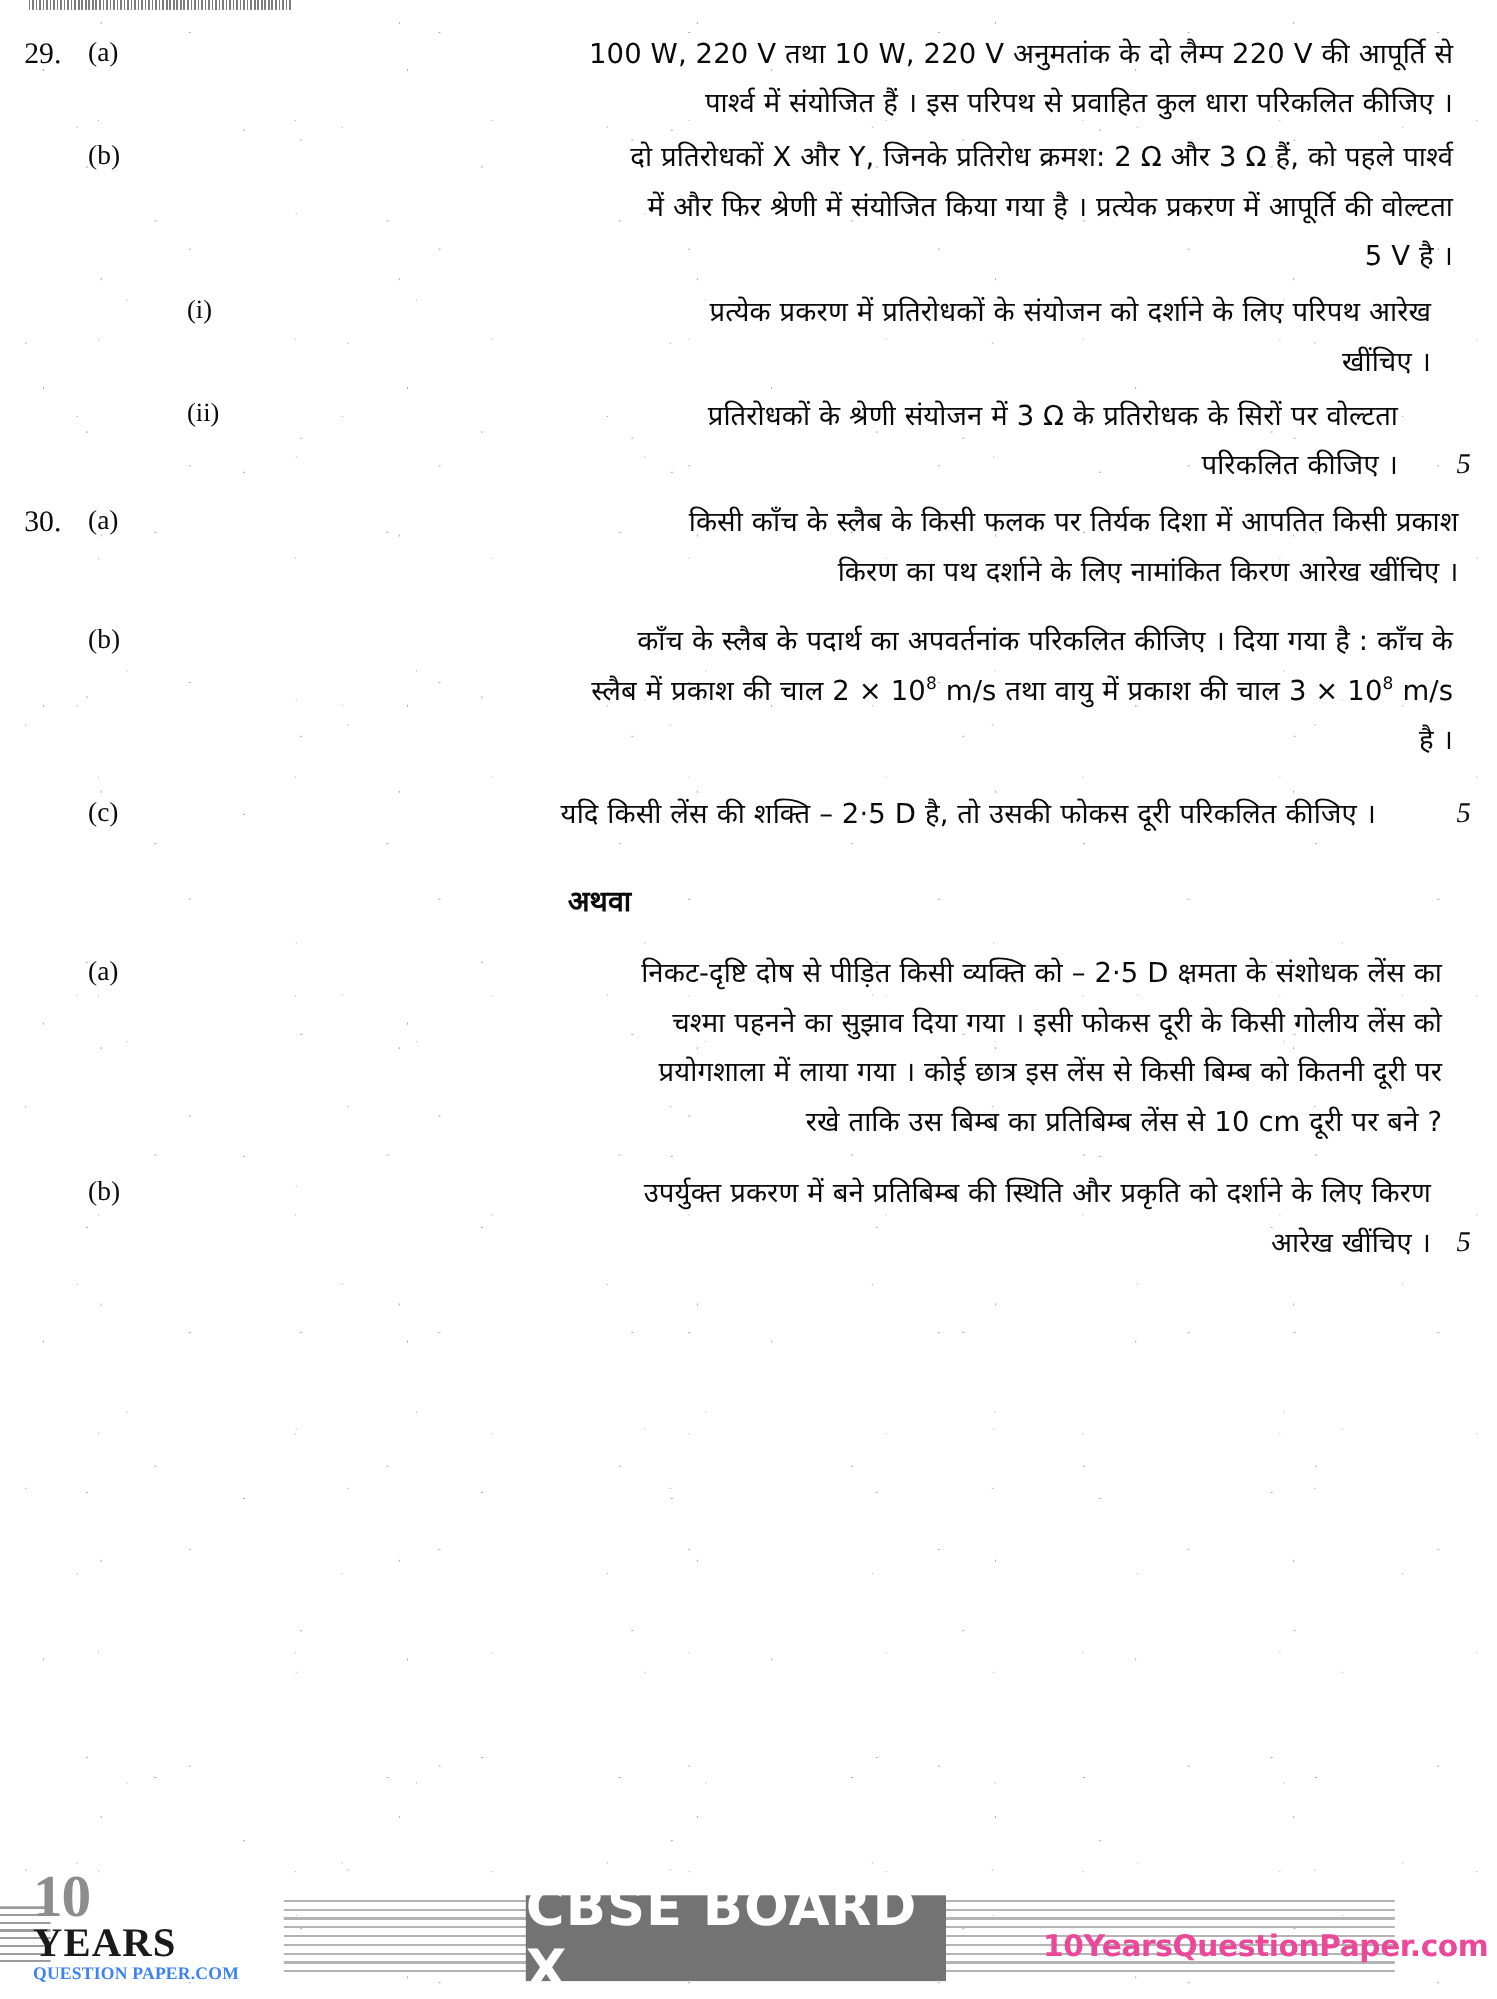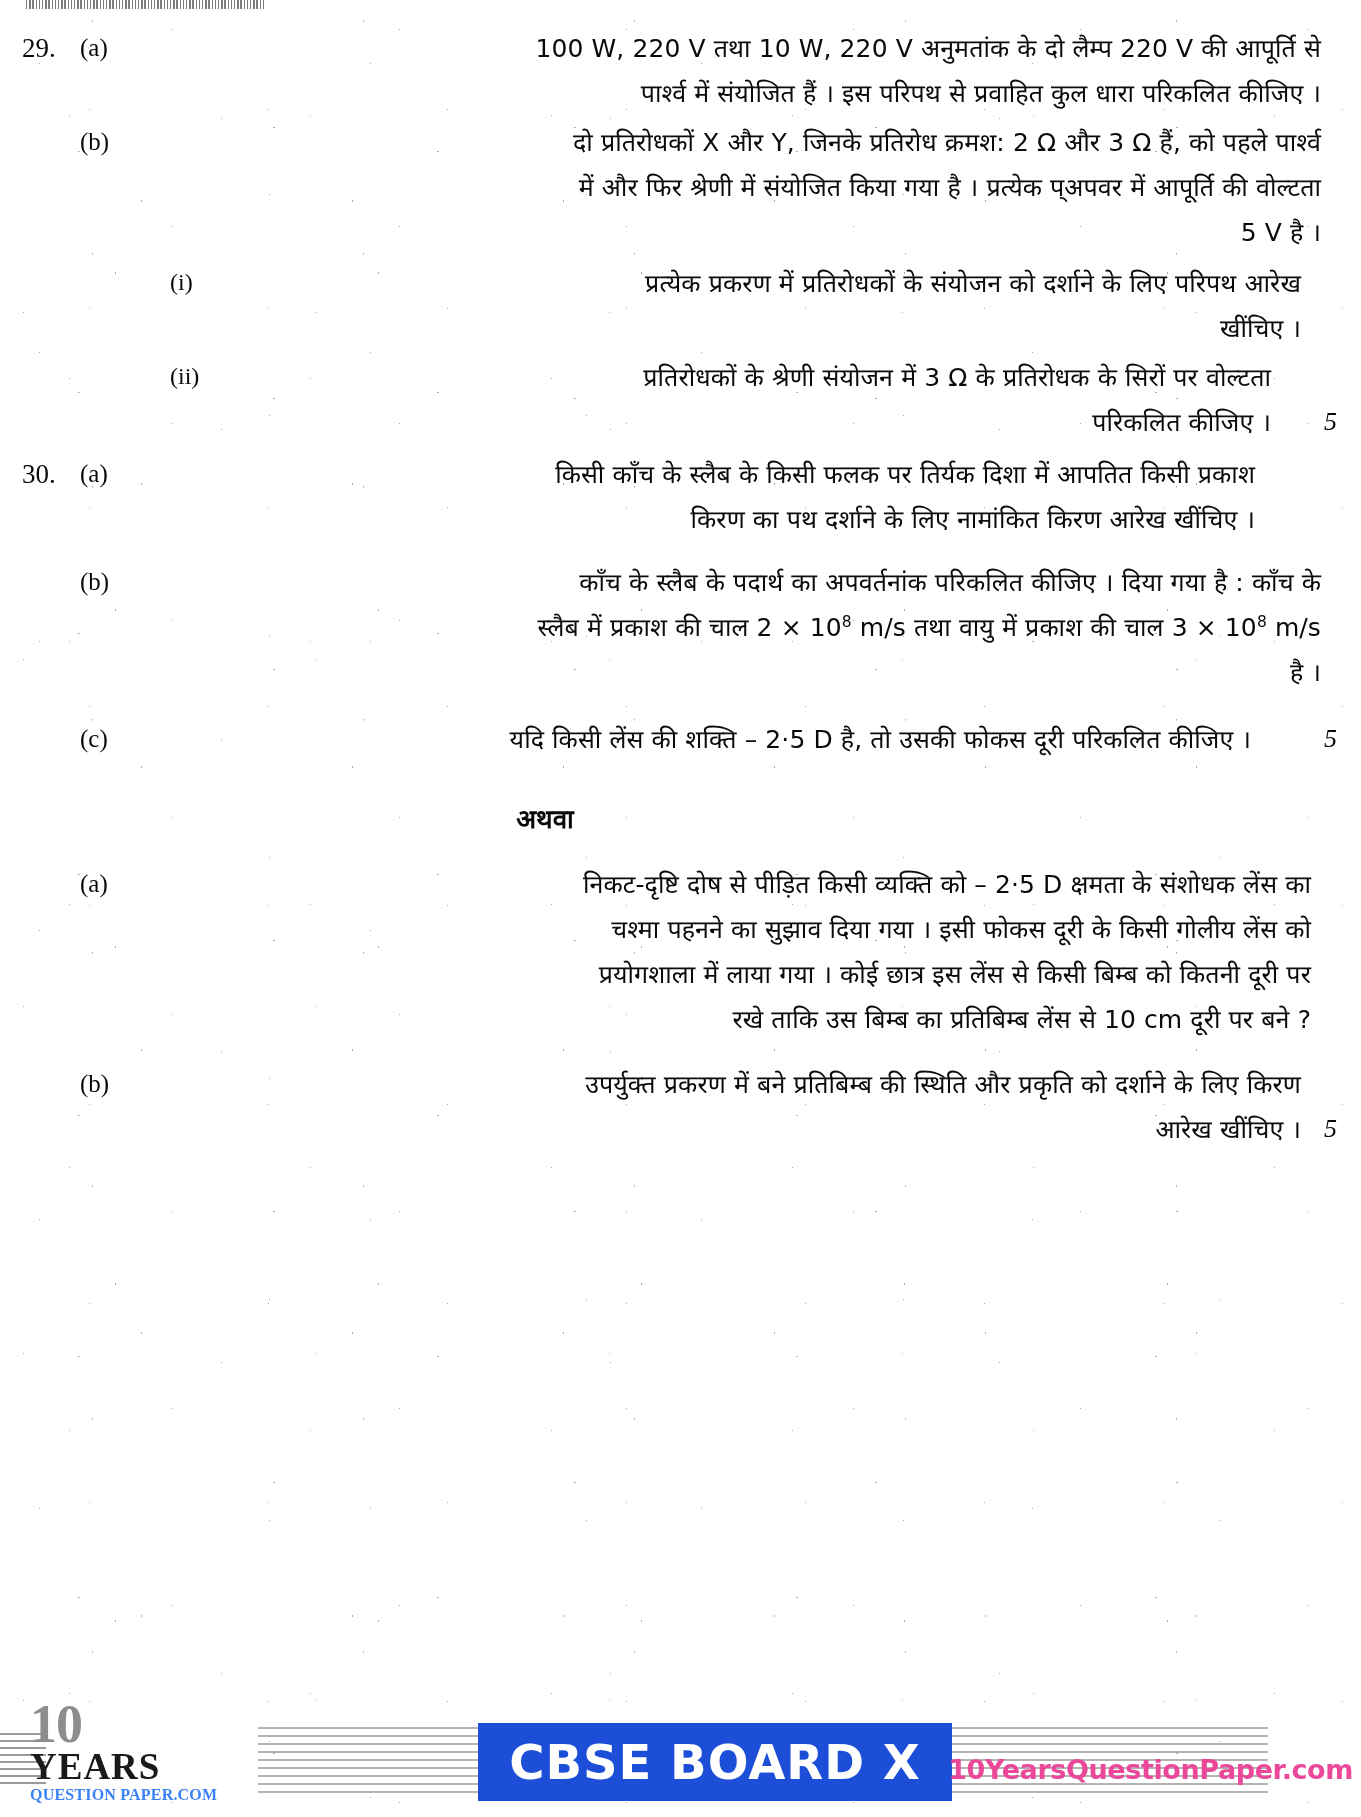--- a/index.html
+++ b/index.html
@@ -190,23 +190,23 @@
     bottom: 12px;
     width: 1010px;
     height: 72px;
     background: repeating-linear-gradient(180deg,
       #b4b4b4 0 2px, transparent 2px 8px);
   }
   #cbse-badge {
     position: absolute;
     left: 478px;
     bottom: 10px;
-    width: 474px;
+    width: 382px;
     height: 78px;
-    background: #1d4ed8;
+    background: #737373;
     color: #fff;
     display: flex;
     align-items: center;
     justify-content: center;
     font-family: "DejaVu Sans", "Liberation Sans", sans-serif;
     font-weight: bold;
     font-size: 48px;
     letter-spacing: 1px;
   }
   #site-url {
@@ -237,21 +237,21 @@
         <div>100 W, 220 V तथा 10 W, 220 V अनुमतांक के दो लैम्प 220 V की आपूर्ति से</div>
         <div>पार्श्व में संयोजित हैं । इस परिपथ से प्रवाहित कुल धारा परिकलित कीजिए ।</div>
       </div>
     </div>
 
     <div class="qrow" style="margin-top:4px">
       <div class="qnum"></div>
       <div class="qpart">(b)</div>
       <div class="qbody dev">
         <div>दो प्रतिरोधकों X और Y, जिनके प्रतिरोध क्रमश: 2 Ω और 3 Ω हैं, को पहले पार्श्व</div>
-        <div>में और फिर श्रेणी में संयोजित किया गया है । प्रत्येक प्अपवर में आपूर्ति की वोल्टता</div>
+        <div>में और फिर श्रेणी में संयोजित किया गया है । प्रत्येक प्रकरण में आपूर्ति की वोल्टता</div>
         <div>5 V है ।</div>
       </div>
     </div>
 
     <div class="qrow" style="margin-top:6px">
       <div class="qnum"></div>
       <div class="qpart"></div>
       <div class="qsub">(i)</div>
       <div class="qbody dev" style="padding-right:60px">
         <div>प्रत्येक प्रकरण में प्रतिरोधकों के संयोजन को दर्शाने के लिए परिपथ आरेख</div>
@@ -269,21 +269,21 @@
       </div>
       <div class="marks" style="top:45px">5</div>
     </div>
   </div>
 
   <div class="qblock" style="top:452px">
 
     <div class="qrow">
       <div class="qnum">30.</div>
       <div class="qpart">(a)</div>
-      <div class="qbody dev" style="padding-right:106px">
+      <div class="qbody dev" style="padding-right:35px">
         <div>किसी काँच के स्लैब के किसी फलक पर तिर्यक दिशा में आपतित किसी प्रकाश</div>
         <div>किरण का पथ दर्शाने के लिए नामांकित किरण आरेख खींचिए ।</div>
       </div>
     </div>
 
     <div class="qrow" style="margin-top:18px">
       <div class="qnum"></div>
       <div class="qpart">(b)</div>
       <div class="qbody dev" style="padding-right:40px">
         <div>काँच के स्लैब के पदार्थ का अपवर्तनांक परिकलित कीजिए । दिया गया है : काँच के</div>

